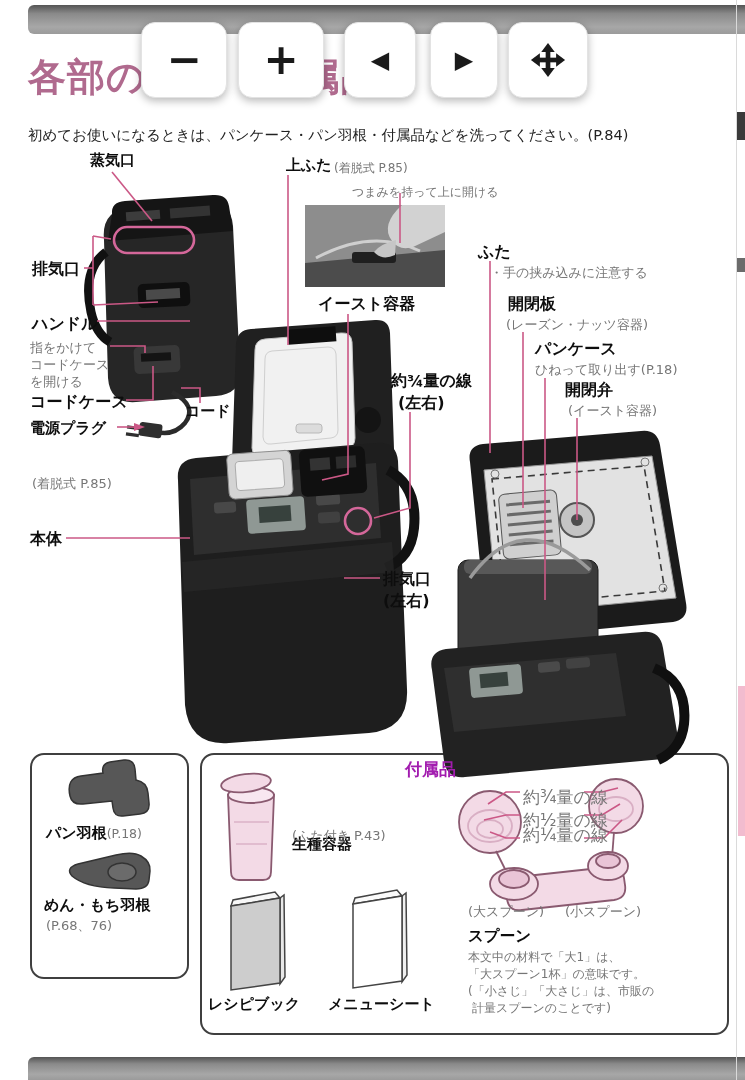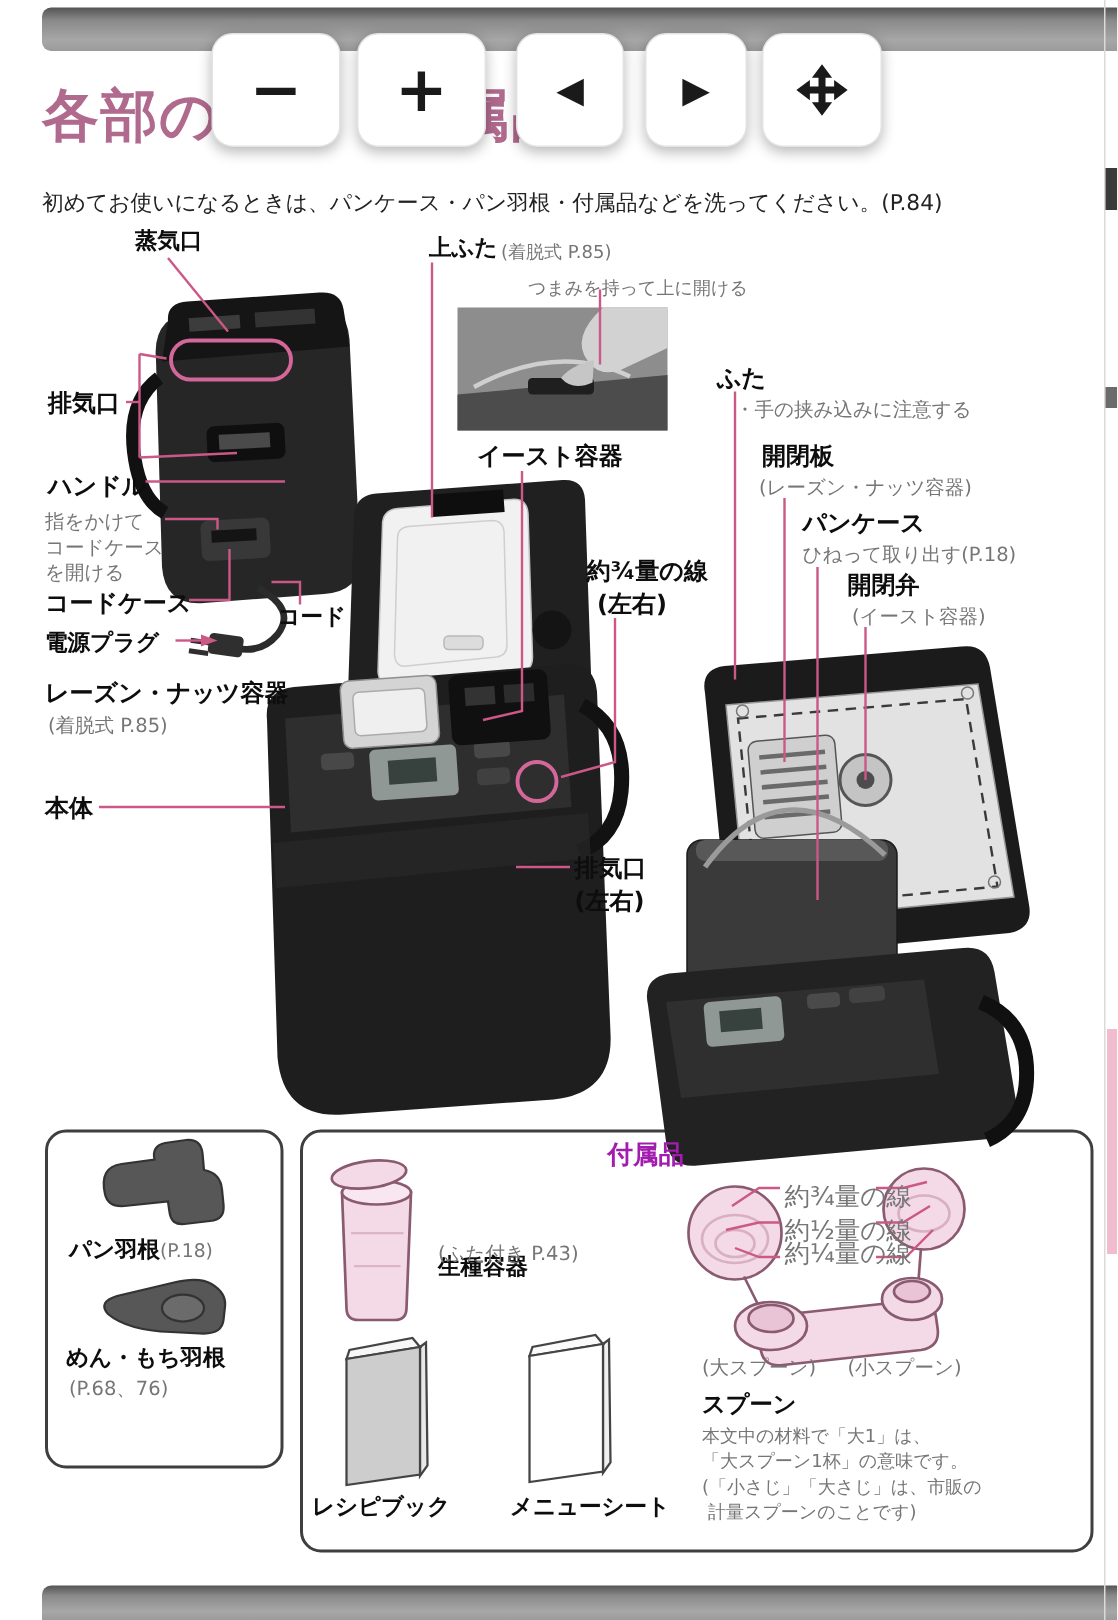--- a/index.html
+++ b/index.html
@@ -212,21 +212,20 @@
   <div class="lbl g12" style="left:334px;top:160px;">(着脱式 P.85)</div>
   <div class="lbl g12" style="left:352px;top:184px;">つまみを持って上に開ける</div>
   <div class="lbl b16" style="left:32px;top:259px;">排気口</div>
   <div class="lbl b16" style="left:32px;top:314px;">ハンドル</div>
   <div class="lbl g13" style="left:30px;top:339px;">指をかけて</div>
   <div class="lbl g13" style="left:30px;top:356px;">コードケース</div>
   <div class="lbl g13" style="left:30px;top:373px;">を開ける</div>
   <div class="lbl b16" style="left:30px;top:392px;">コードケース</div>
   <div class="lbl b15" style="left:185px;top:402px;">コード</div>
   <div class="lbl b15" style="left:30px;top:419px;">電源プラグ</div>
-  <div class="lbl b16" style="left:30px;top:452px;">レーズン・ナッツ容器</div>
   <div class="lbl g13" style="left:32px;top:475px;">(着脱式 P.85)</div>
   <div class="lbl b16" style="left:30px;top:529px;">本体</div>
   <div class="lbl b16" style="left:318px;top:294px;">イースト容器</div>
   <div class="lbl b16" style="left:391px;top:371px;">約¾量の線</div>
   <div class="lbl b16" style="left:398px;top:393px;">(左右)</div>
   <div class="lbl b16" style="left:383px;top:569px;">排気口</div>
   <div class="lbl b16" style="left:383px;top:591px;">(左右)</div>
   <div class="lbl b16" style="left:478px;top:242px;">ふた</div>
   <div class="lbl g13" style="left:490px;top:264px;">・手の挟み込みに注意する</div>
   <div class="lbl b16" style="left:508px;top:294px;">開閉板</div>
@@ -249,21 +248,21 @@
   <div class="lbl g11" style="left:523px;top:809px;">約½量の線</div>
   <div class="lbl g11" style="left:523px;top:824px;">約¼量の線</div>
   <div class="lbl g13" style="left:468px;top:903px;">(大スプーン)</div>
   <div class="lbl g13" style="left:565px;top:903px;">(小スプーン)</div>
   <div class="lbl" style="left:468px;top:926px;font-weight:bold;font-size:15.5px;color:#0d0d0d;">スプーン</div>
   <div class="lbl g12" style="left:468px;top:949px;">本文中の材料で「大1」は、</div>
   <div class="lbl g12" style="left:468px;top:966px;">「大スプーン1杯」の意味です。</div>
   <div class="lbl g12" style="left:468px;top:983px;">(「小さじ」「大さじ」は、市販の</div>
   <div class="lbl g12" style="left:472px;top:1000px;">計量スプーンのことです)</div>
   <div class="lbl b15" style="left:208px;top:995px;">レシピブック</div>
-  <div class="lbl b15" style="left:328px;top:995px;margin-left:12px;">メニューシート</div>
+  <div class="lbl b15" style="left:328px;top:995px;">メニューシート</div>
 
   <div class="btn" style="left:141px;width:84px;">
     <span class="sym sym-big">−</span>
   </div>
   <div class="btn" style="left:238px;width:84px;">
     <span class="sym sym-big">+</span>
   </div>
   <div class="btn" style="left:344px;width:70px;">
     <span class="sym sym-arrow">◀</span>
   </div>

